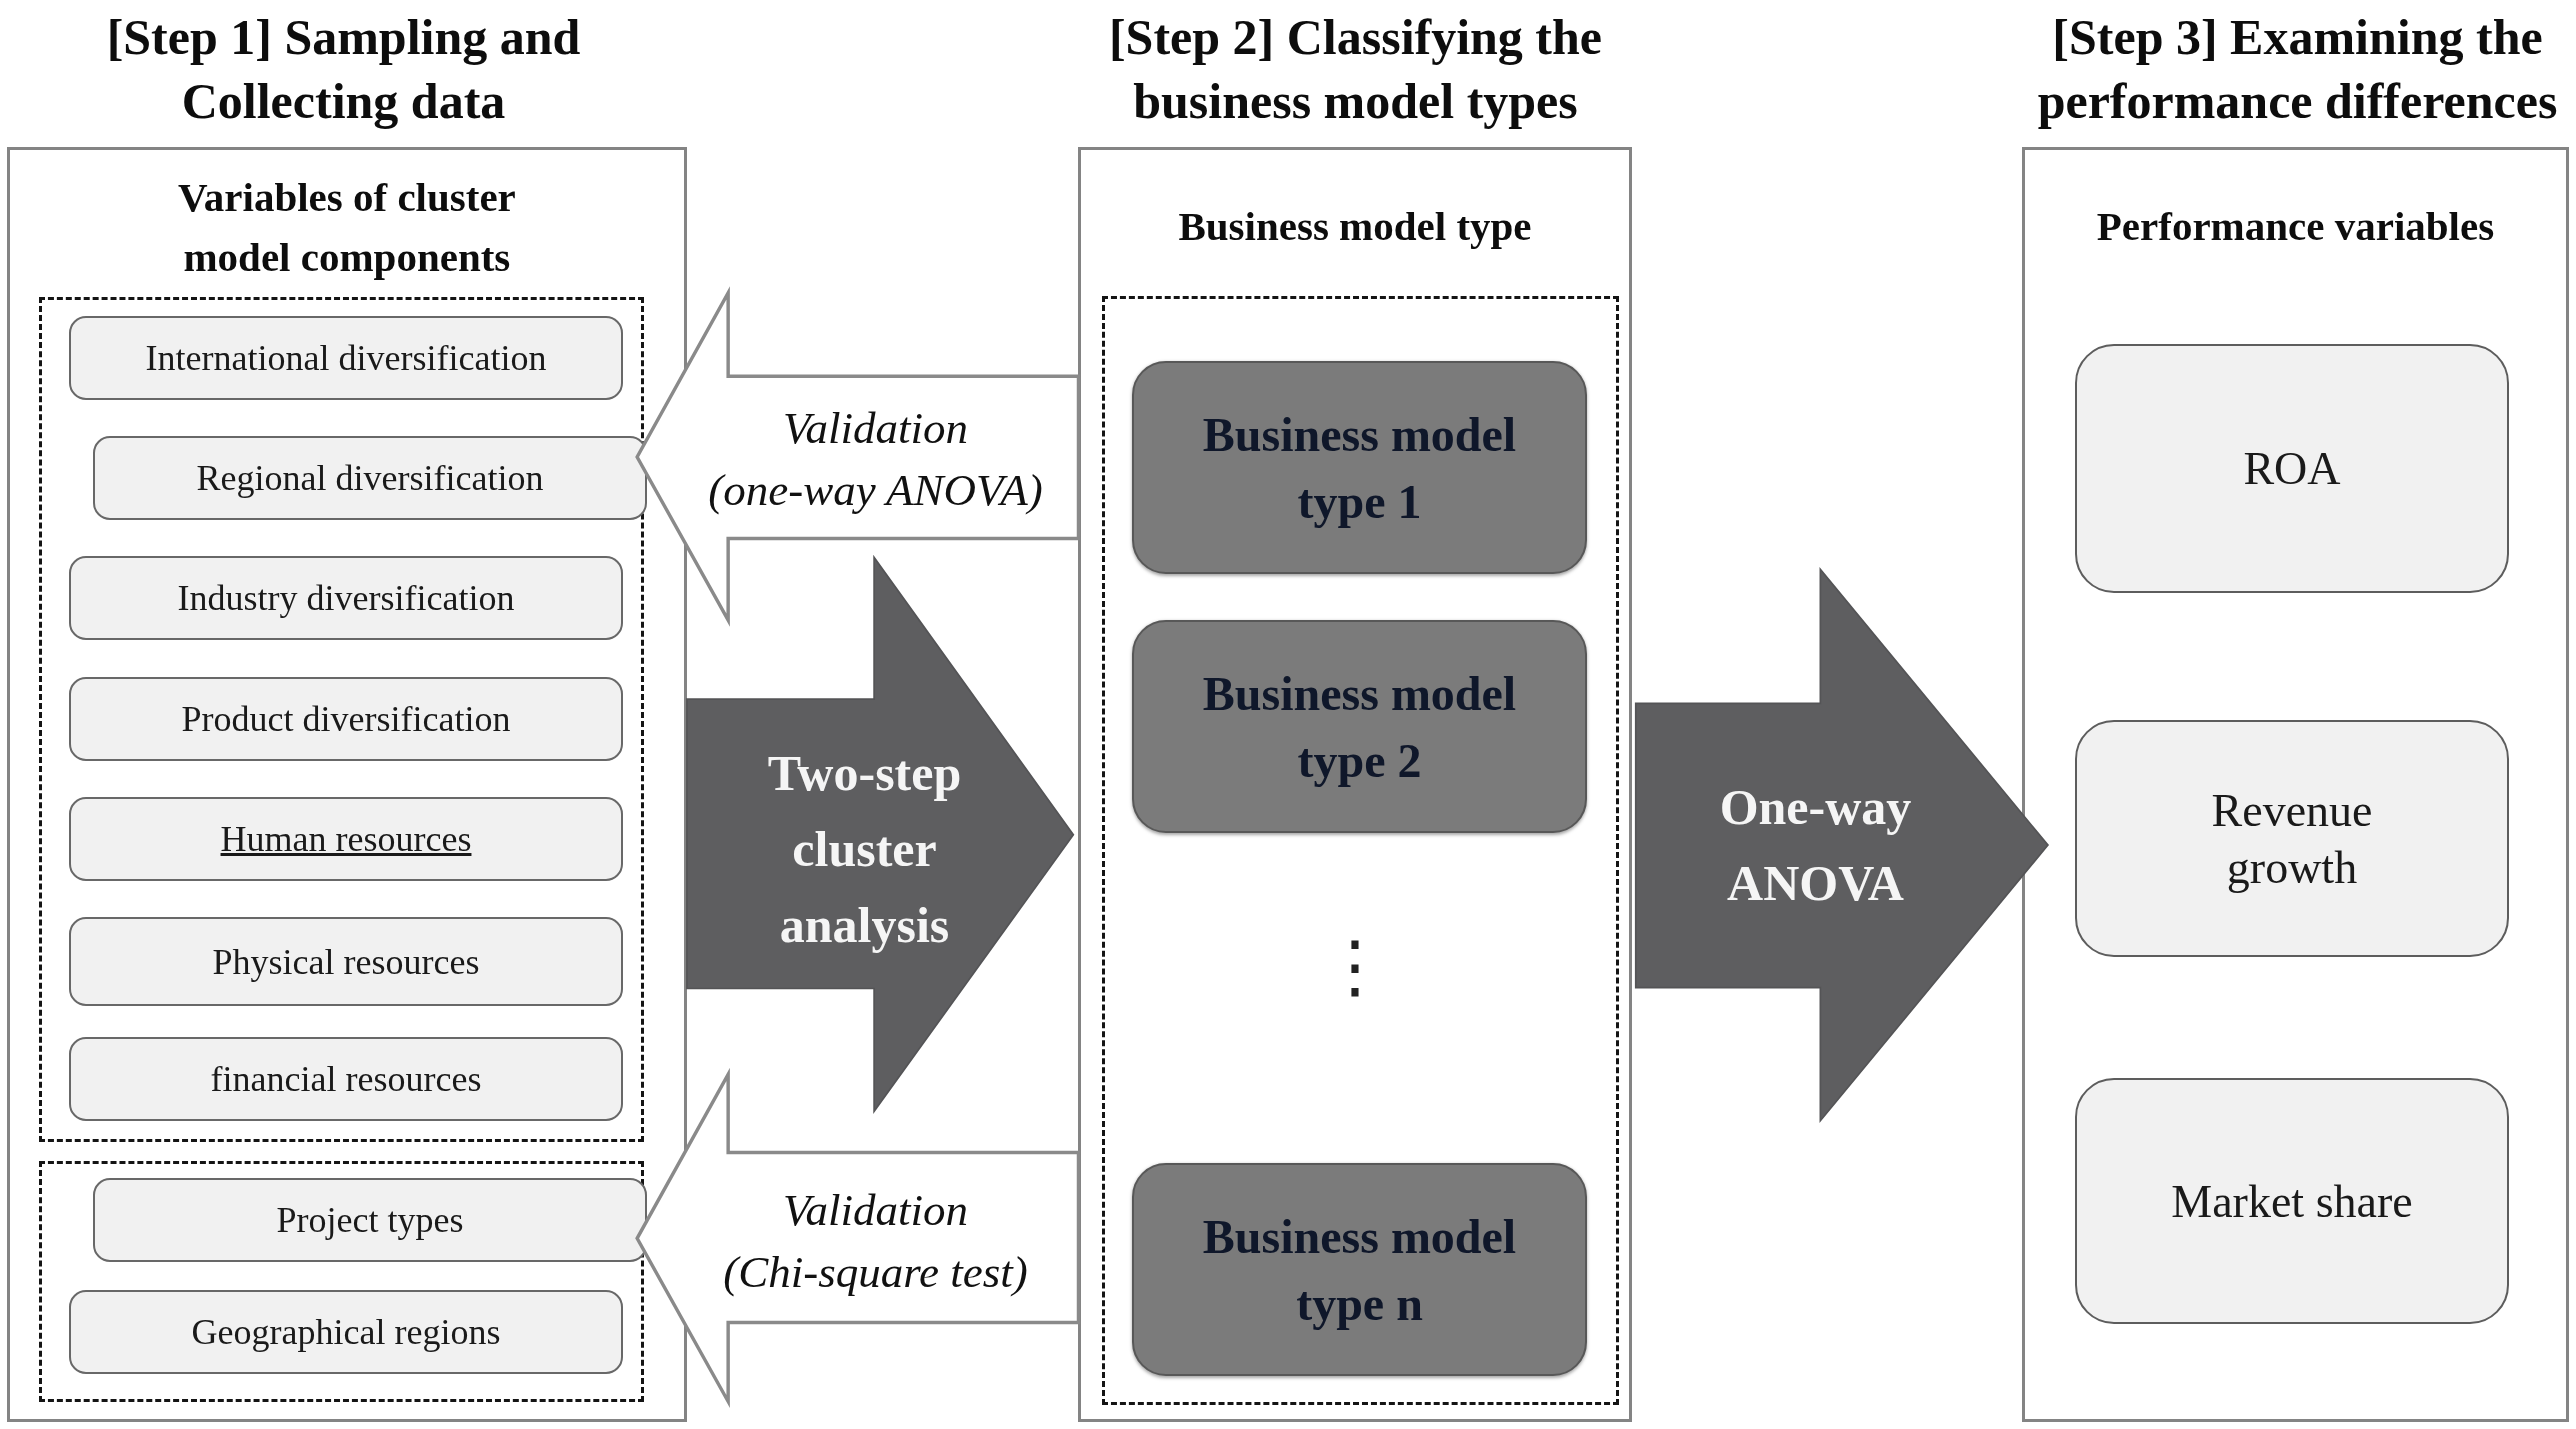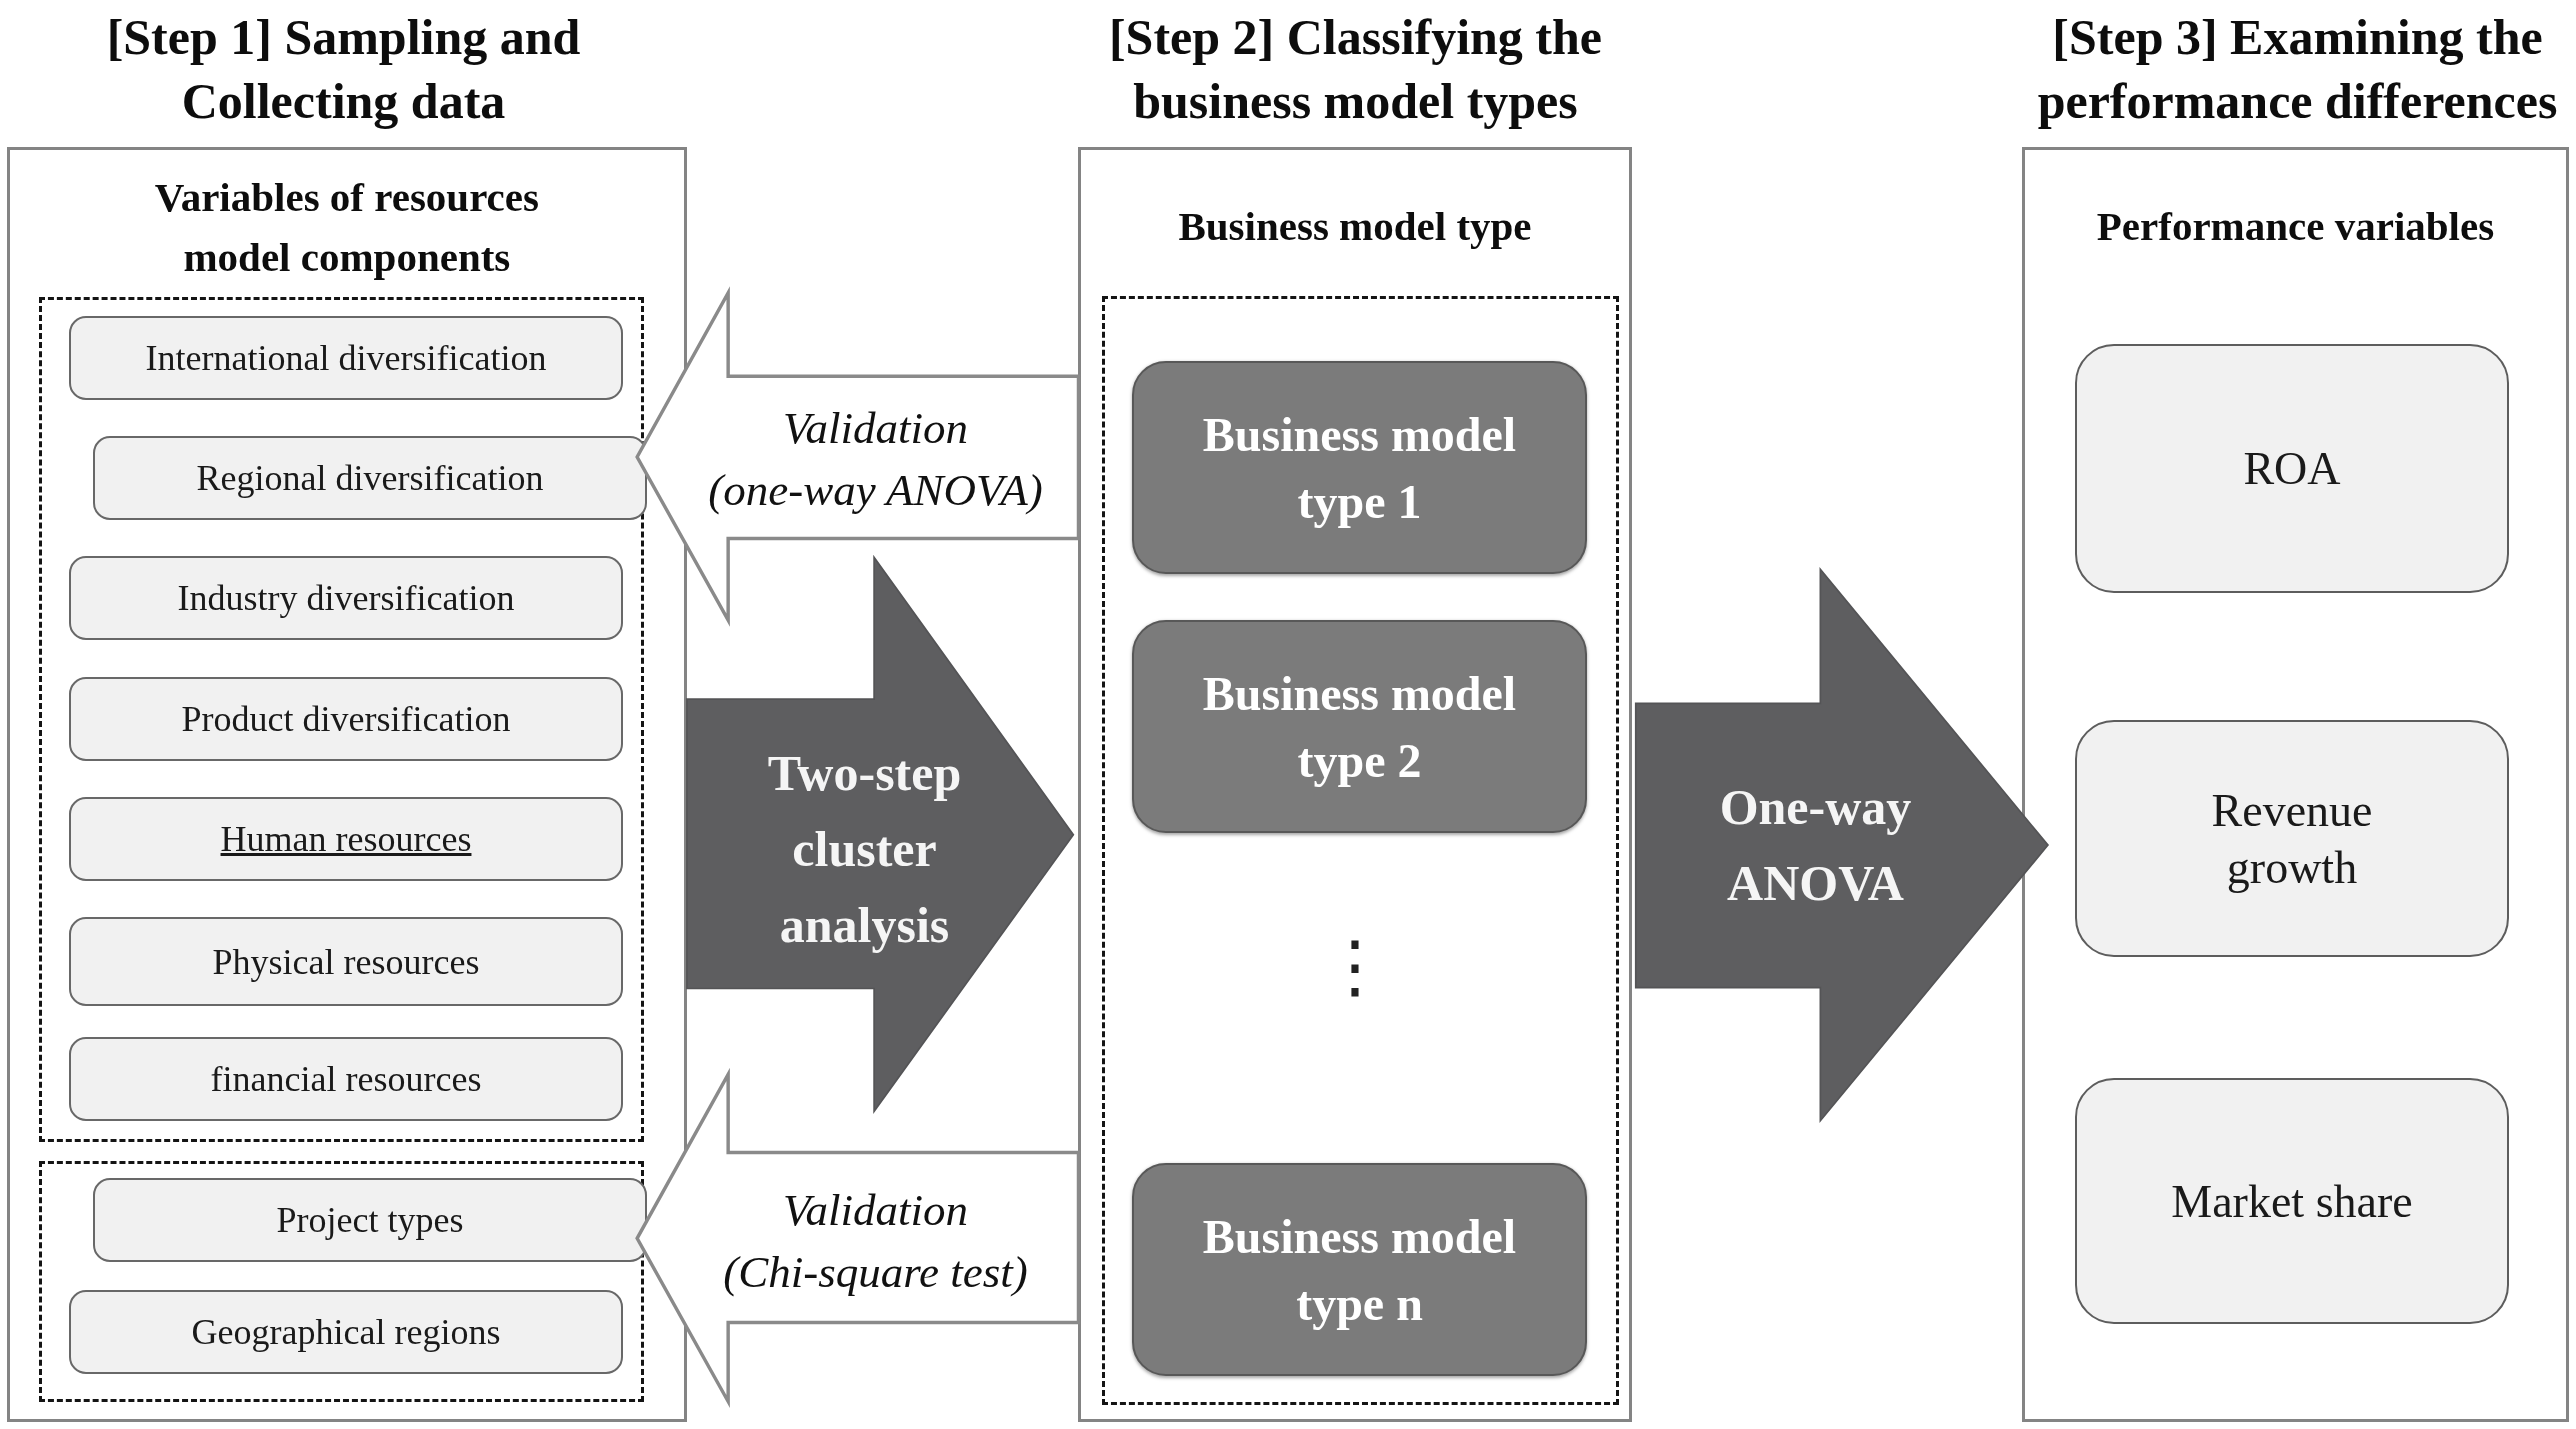--- a/index.html
+++ b/index.html
@@ -26,21 +26,21 @@
     border:3.4px dashed #141414;background:transparent;
   }
   .box-light{
     background:#f1f1f1;border:2.6px solid #686868;border-radius:17px;
     display:flex;align-items:center;justify-content:center;
     font-size:36px;color:#1a1a1a;text-align:center;white-space:pre-line;
   }
   .box-dark{
     background:#7b7b7b;border:2.6px solid #585858;border-radius:34px;
     display:flex;align-items:center;justify-content:center;
-    font-size:48px;font-weight:bold;line-height:67px;color:#ffffff;
+    font-size:48px;font-weight:bold;line-height:67px;color:#0f172a;
     text-align:center;white-space:pre-line;
     box-shadow:0 1.7px 3.4px rgba(0,0,0,0.35);
   }
   .box-perf{
     background:#f1f1f1;border:2.6px solid #5d5d5d;border-radius:39px;
     display:flex;align-items:center;justify-content:center;
     font-size:46px;line-height:57px;color:#1a1a1a;text-align:center;white-space:pre-line;
   }
   .arrow-label{
     display:flex;align-items:center;justify-content:center;
@@ -61,21 +61,21 @@
 <div id="page">
 
   <div class="abs title z1" style="left:0px;top:5.2px;width:687px;">[Step 1] Sampling and
 Collecting data</div>
   <div class="abs title z1" style="left:1012px;top:5.2px;width:687px;">[Step 2] Classifying the
 business model types</div>
   <div class="abs title z1" style="left:1954px;top:5.2px;width:687px;">[Step 3] Examining the
 performance differences</div>
 
   <div class="abs colbox z1" style="left:6.9px;top:147px;width:680px;height:1275px;"></div>
-  <div class="abs header z1" style="left:6.9px;top:167px;width:680px;">Variables of resources
+  <div class="abs header z1" style="left:6.9px;top:167px;width:680px;">Variables of cluster
 model components</div>
 
   <div class="abs dashed z1" style="left:39px;top:297px;width:605px;height:845px;"></div>
 
   <div class="abs box-light z1" style="left:69px;top:316px;width:554px;height:84px;">International diversification</div>
   <div class="abs box-light z1" style="left:69px;top:436px;width:554px;height:84px;margin-left:24px;">Regional diversification</div>
   <div class="abs box-light z1" style="left:69px;top:556px;width:554px;height:84px;">Industry diversification</div>
   <div class="abs box-light z1" style="left:69px;top:677px;width:554px;height:84px;">Product diversification</div>
   <div class="abs box-light z1" style="left:69px;top:797px;width:554px;height:84px;text-decoration:underline;">Human resources</div>
   <div class="abs box-light z1" style="left:69px;top:917px;width:554px;height:89px;">Physical resources</div>

